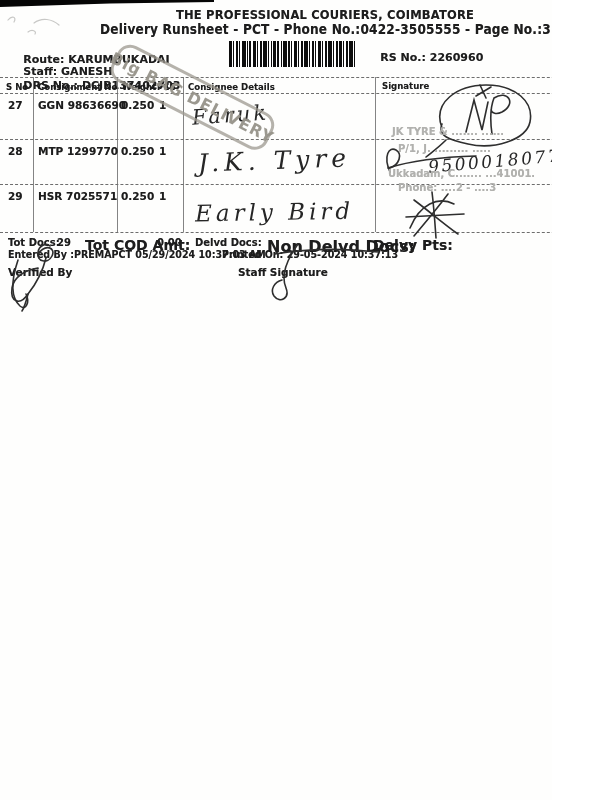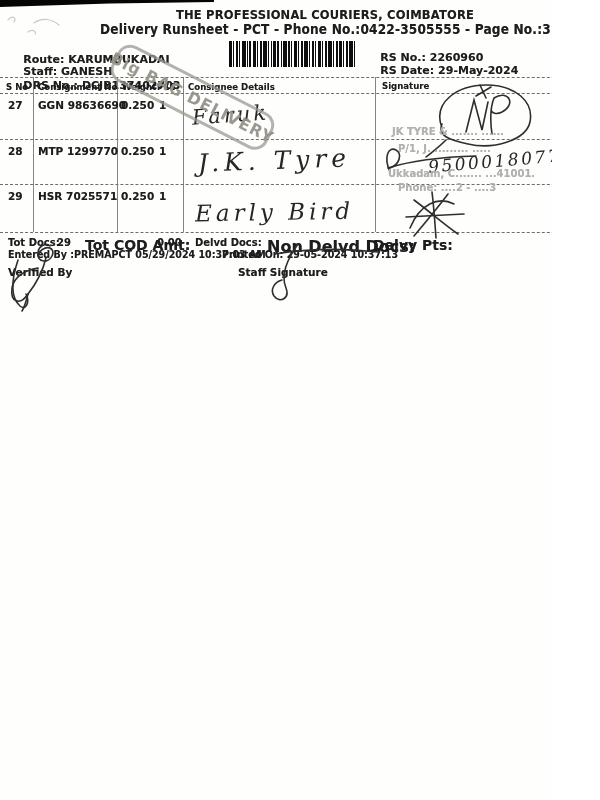--- a/index.html
+++ b/index.html
@@ -42,22 +42,20 @@
 
   <div class="t" style="left:8px;top:40px;font-size:11px;">
     <span>Route:</span> <span>KARUMBUKADAI</span></div>
   <div class="t" style="left:8px;top:52px;font-size:11px;">
     <span>Staff:</span> <span>GANESH</span></div>
   <div class="t" style="left:8px;top:66px;font-size:11px;">
     <span>DRS No.:</span> <span>DCJB137402703</span></div>
 
   <div class="t" style="left:365px;top:38px;font-size:11px;font-weight:700;">
     <span>RS No.:</span> <span>2260960</span></div>
-  <div class="t" style="left:365px;top:51px;font-size:11px;font-weight:700;">
-    <span>RS Date:</span> <span>29-May-2024</span></div>
 
   <div class="stamp">Big BAG DELIVERY</div>
 
   <div class="barcode">
     <svg style="left:0;top:0" width="128" height="26" viewBox="0 0 128 26">
       <g fill="#0d0d0d">
         <rect x="0" y="0" width="3" height="26"></rect>
           <rect x="4" y="0" width="1" height="26"></rect>
         <rect x="7" y="0" width="2" height="26"></rect>
           <rect x="10" y="0" width="1" height="26"></rect>

